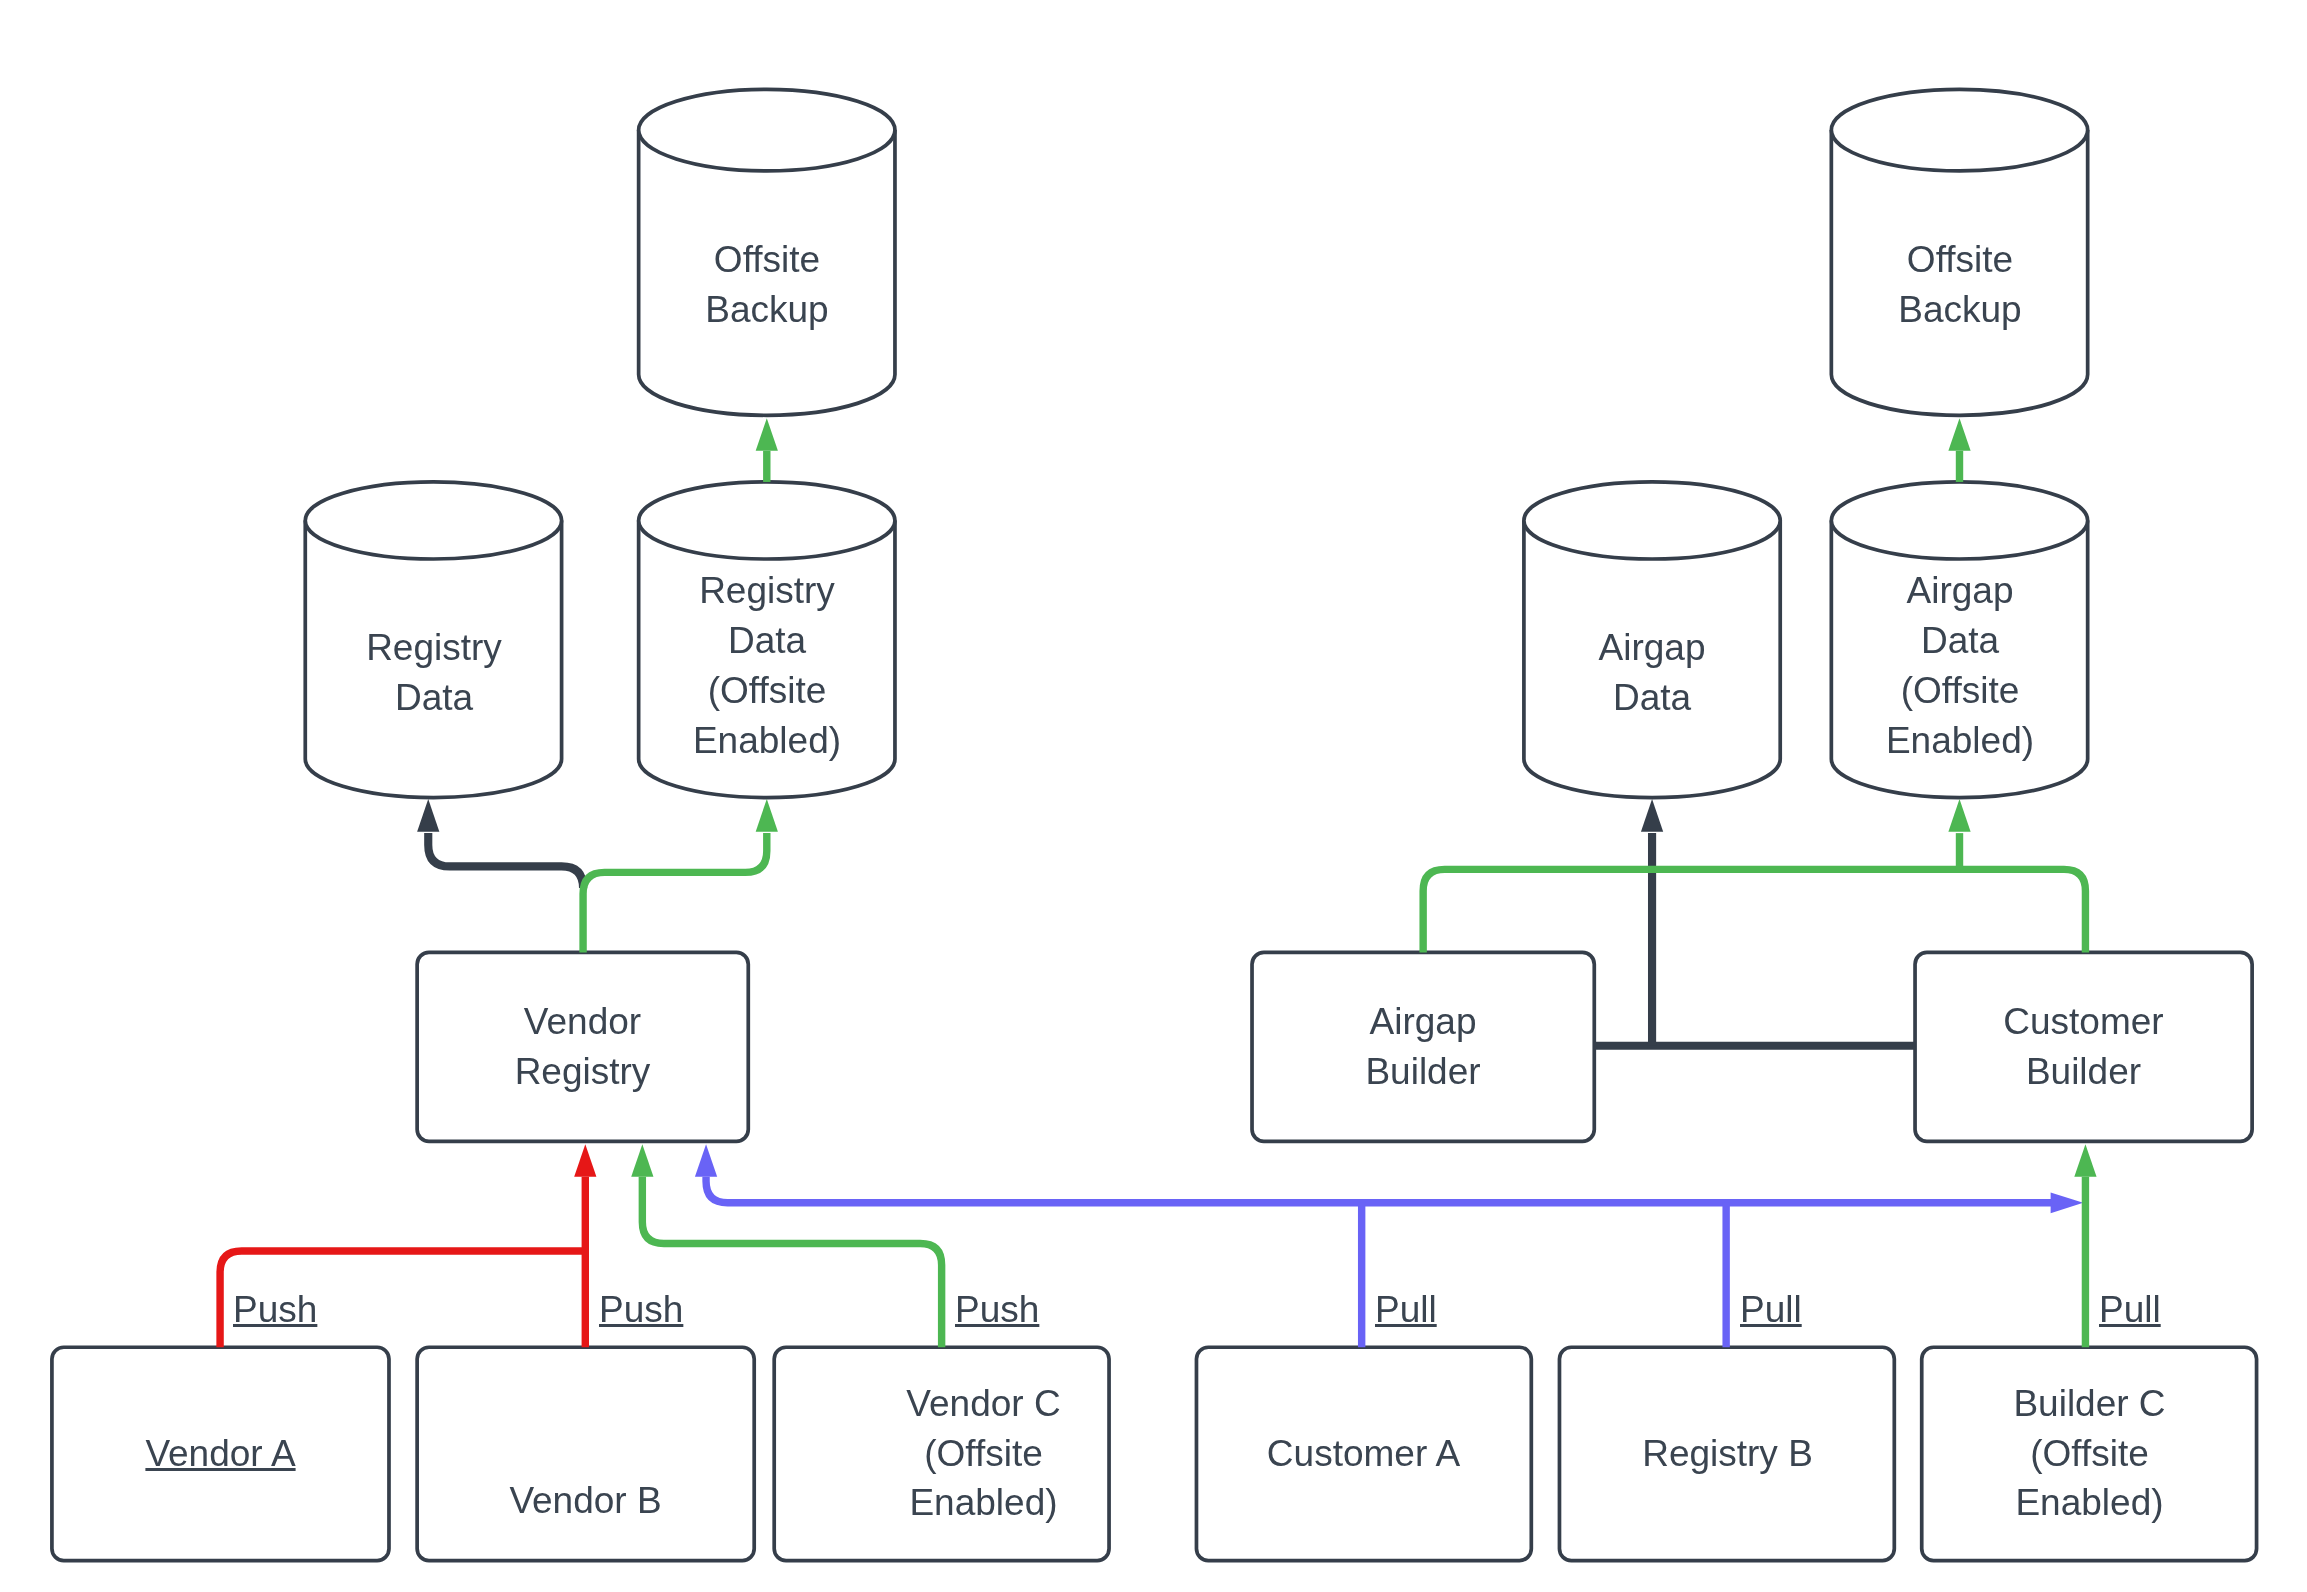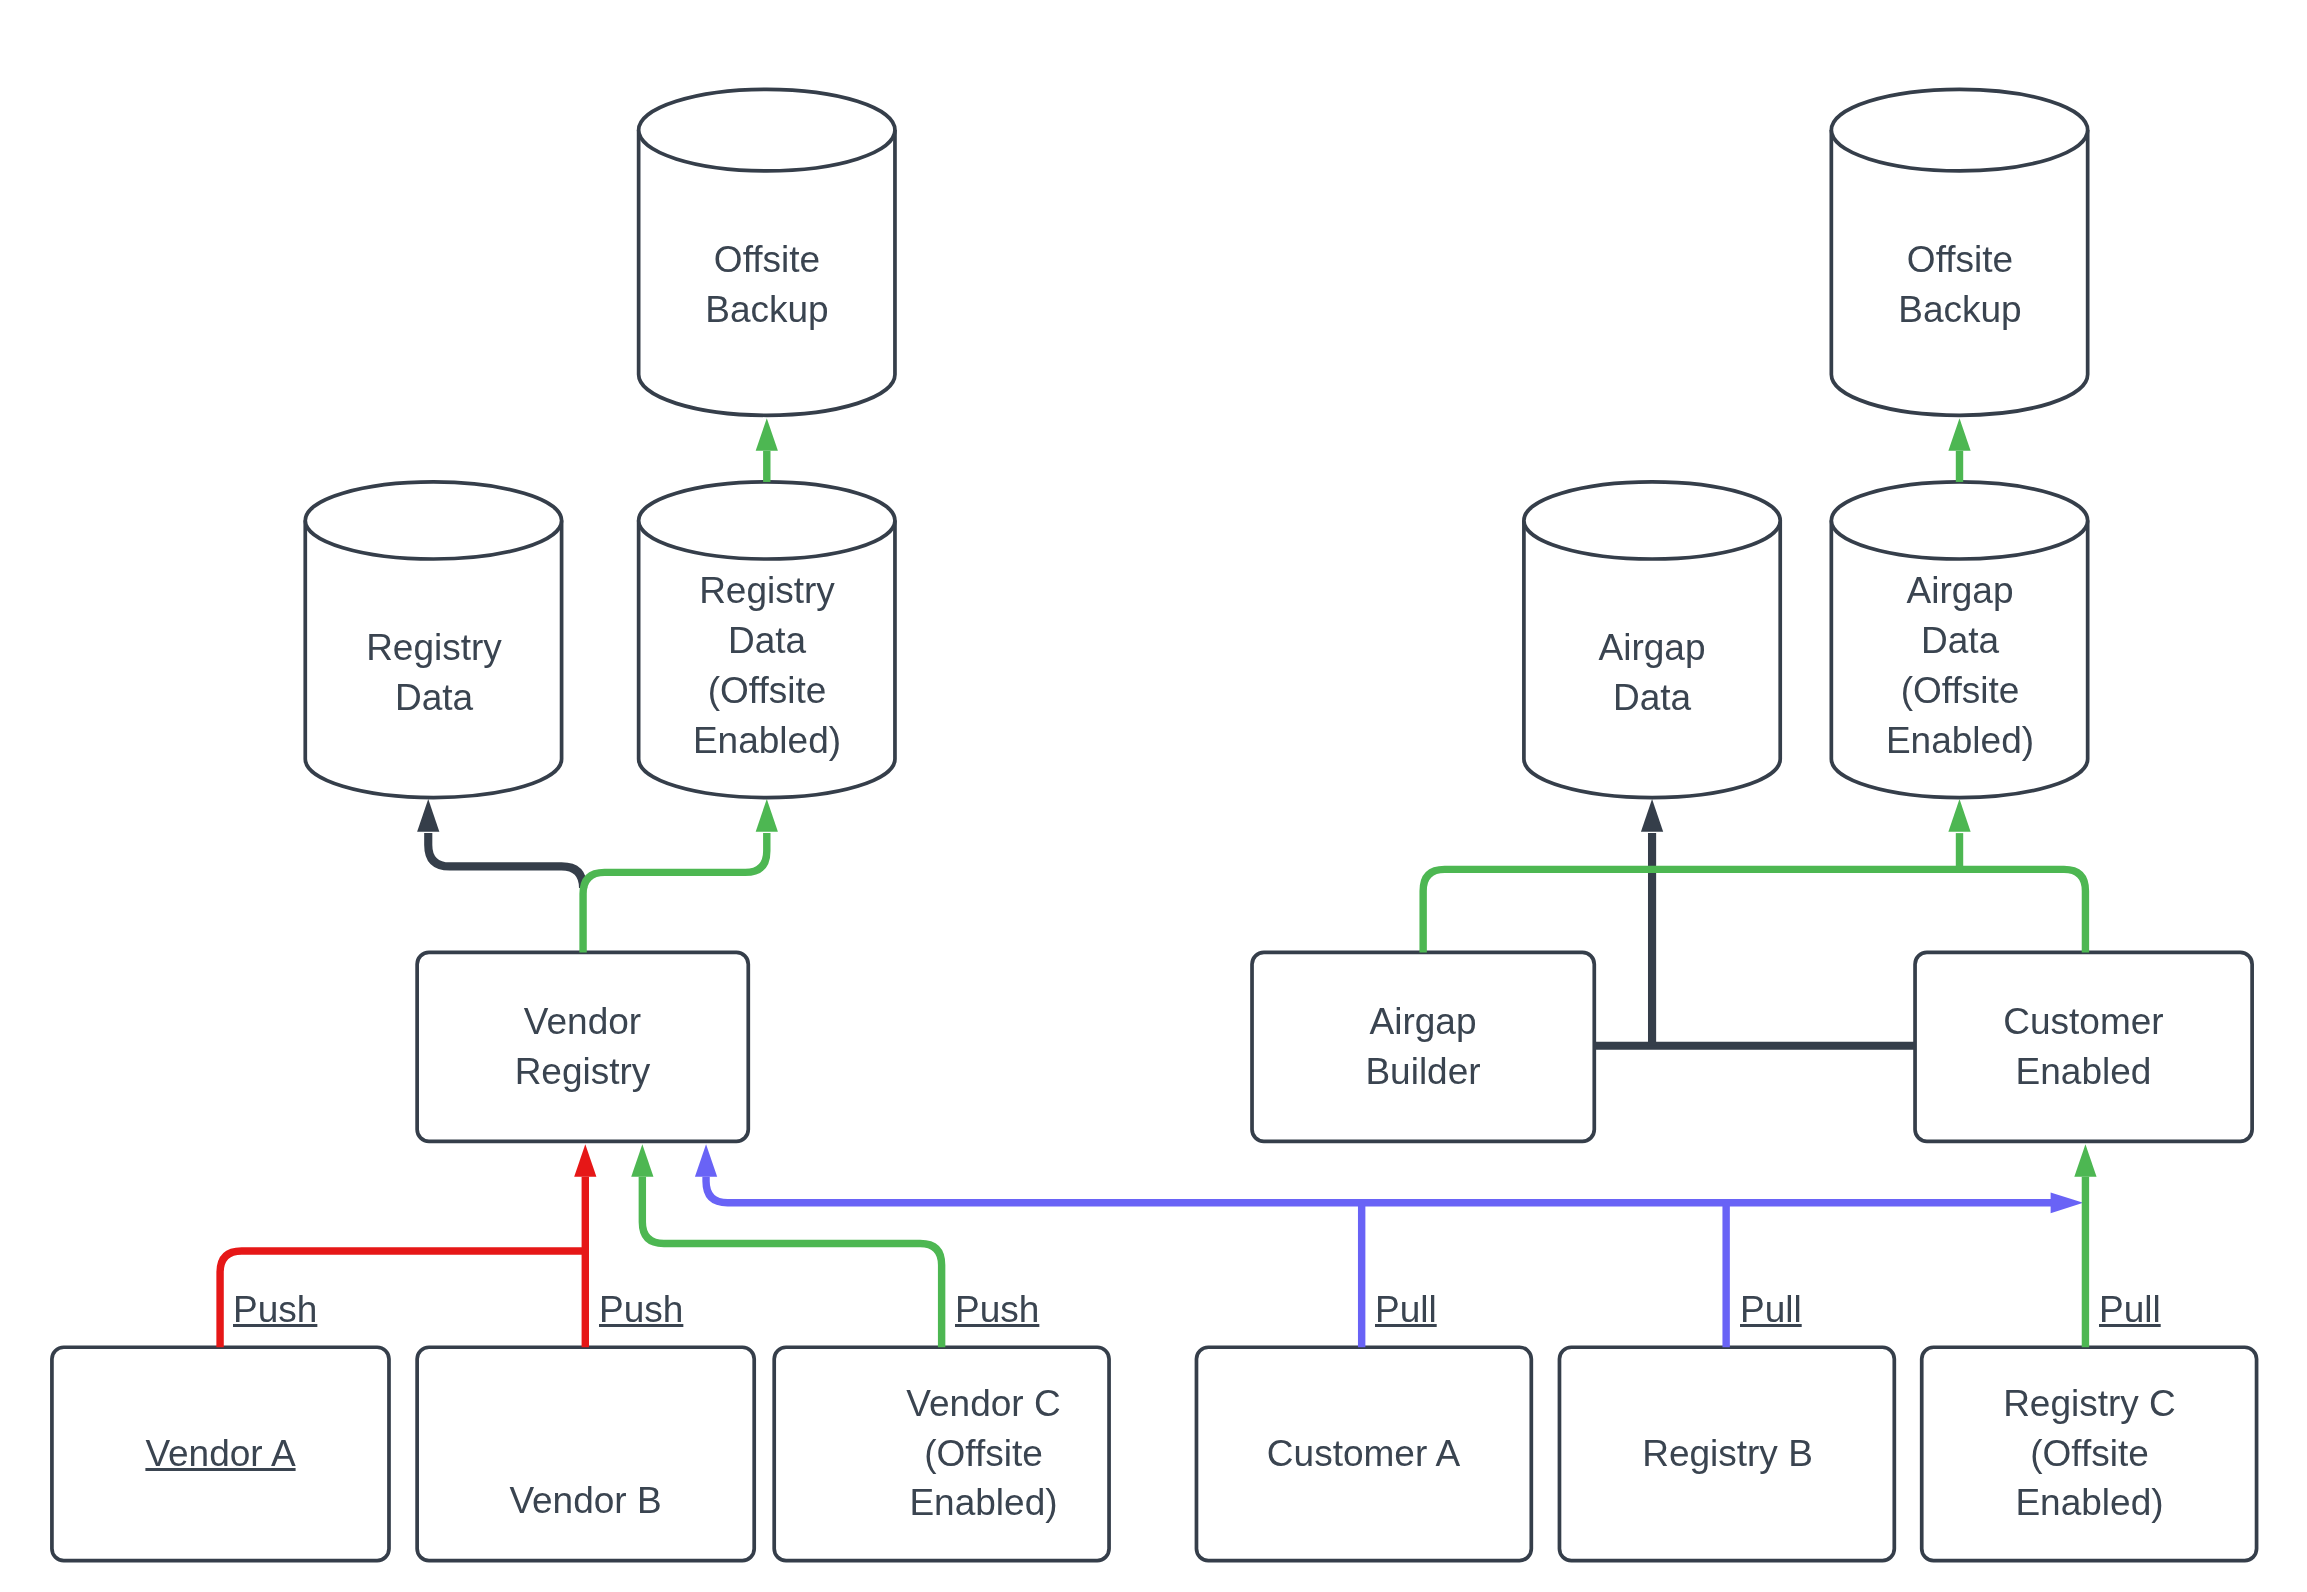--- a/index.html
+++ b/index.html
@@ -188,27 +188,27 @@
 
   <div class="node-label" style="left:1839px;top:508px;width:242px;height:244px;">Airgap
 Data
 (Offsite
 Enabled)</div>
 
   <div class="node-label" style="left:1252px;top:916px;width:342px;height:189px;">Airgap
 Builder</div>
 
   <div class="node-label" style="left:1915px;top:916px;width:337px;height:189px;">Customer
-Enabled</div>
+Builder</div>
 
   <div class="node-label" style="left:1196px;top:1311px;width:335px;height:213px;">Customer A</div>
 
   <div class="node-label" style="left:1560px;top:1311px;width:335px;height:213px;">Registry B</div>
 
-  <div class="node-label" style="left:1922px;top:1311px;width:335px;height:213px;">Registry C
+  <div class="node-label" style="left:1922px;top:1311px;width:335px;height:213px;">Builder C
 (Offsite
 Enabled)</div>
 
   <div class="edge-label" style="left:233px;top:1252px;">Push</div>
   <div class="edge-label" style="left:599px;top:1252px;">Push</div>
   <div class="edge-label" style="left:955px;top:1252px;">Push</div>
   <div class="edge-label" style="left:1375px;top:1252px;">Pull</div>
   <div class="edge-label" style="left:1740px;top:1252px;">Pull</div>
   <div class="edge-label" style="left:2099px;top:1252px;">Pull</div>
 

